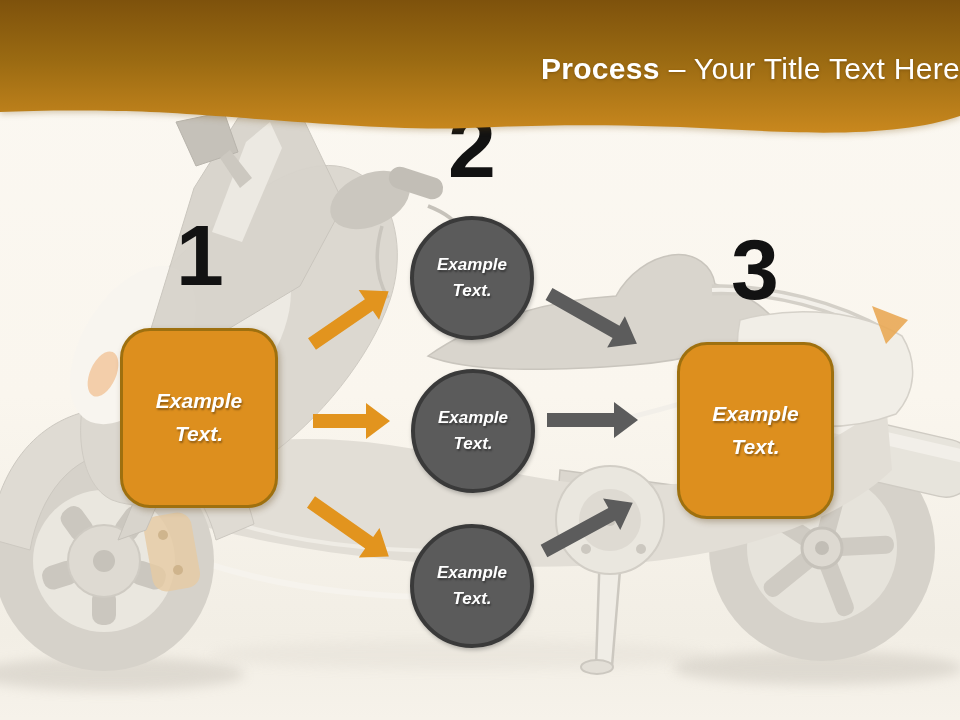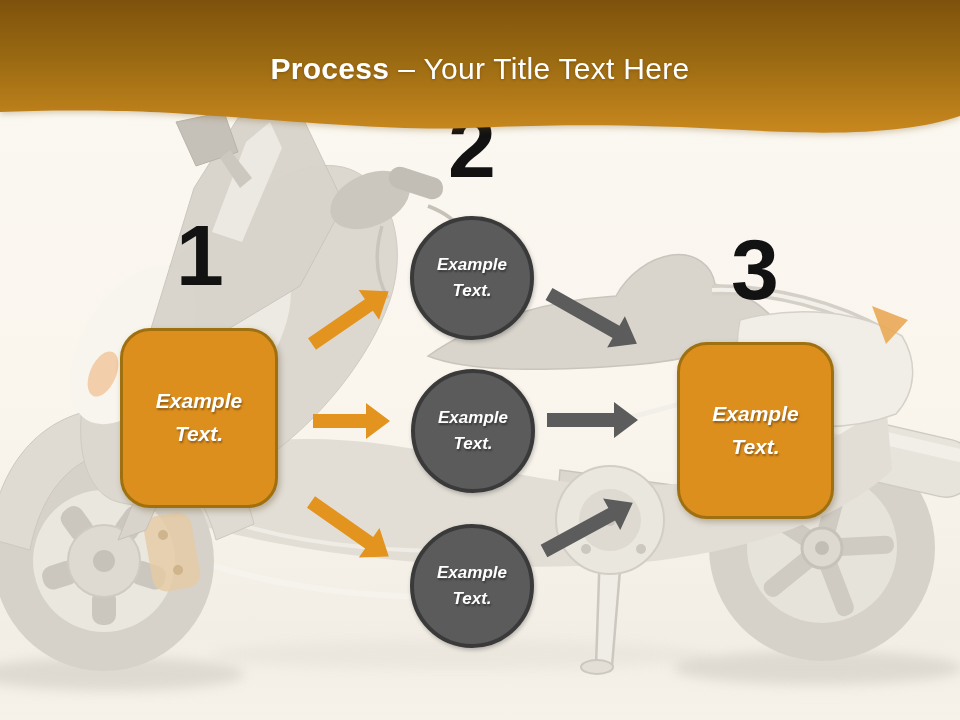--- a/index.html
+++ b/index.html
@@ -10,21 +10,21 @@
   }
   svg.layer{position:absolute;left:0;top:0;width:960px;height:720px;}
   #scooter-art{z-index:1;}
   #arrow-layer{z-index:2;}
 
   
   #header-band{position:absolute;left:0;top:0;width:960px;height:150px;z-index:4;
     filter:drop-shadow(0 2px 3px rgba(120,80,10,0.30));}
   .slide-title{
     position:absolute;left:0;top:52px;width:960px;z-index:5;
-    text-align:center;color:#FFFFFF;font-size:30px;letter-spacing:.3px;
+    text-align:right;color:#FFFFFF;font-size:30px;letter-spacing:.3px;
     text-shadow:0 1px 3px rgba(90,55,0,.45);
   }
   .title-bold{font-weight:700;margin-right:9px;}
   .title-rest{font-weight:400;}
 
   
   .step-num{
     position:absolute;width:110px;text-align:center;z-index:3;
     font-size:86px;font-weight:700;color:#121212;line-height:1;
   }

